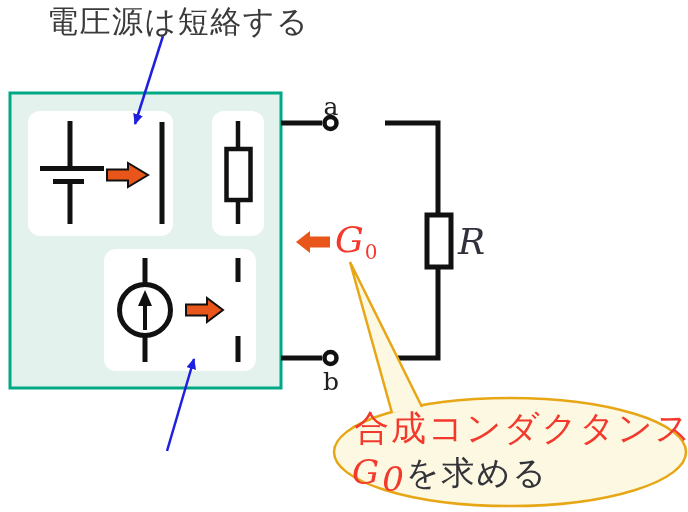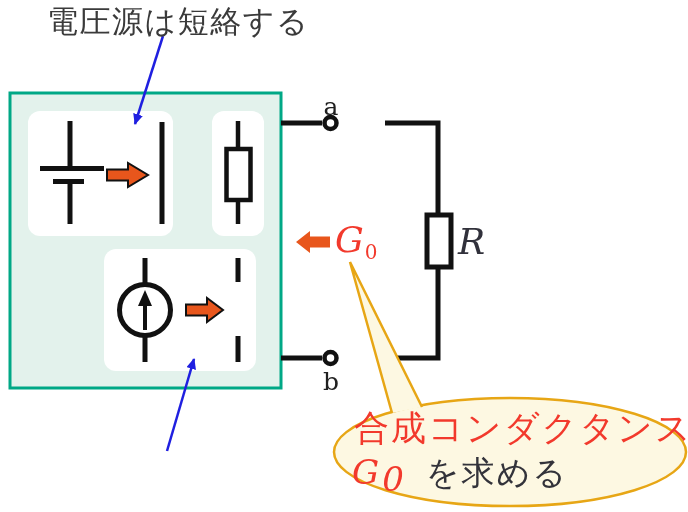--- a/index.html
+++ b/index.html
@@ -24,21 +24,21 @@
   .terminal-label{font-family:"DejaVu Serif",serif;font-size:25px;color:#202020;width:24px;text-align:center;}
   .terminal-a{left:319px;top:92px;}
   .terminal-b{left:319px;top:367px;}
   .math{font-family:"DejaVu Serif",serif;font-style:italic;}
   .r-label{left:458px;top:221px;font-size:36px;color:#31313b;}
   .g-label{left:335px;top:219px;font-size:36px;color:var(--red);}
   .g-label .sub, .callout-line2 .sub{font-size:20px;font-style:normal;vertical-align:-7px;margin-left:1px;}
   .callout-line1{left:354px;top:405px;font-size:35px;letter-spacing:2px;color:var(--red);}
   .callout-line2{left:352px;top:451px;font-size:33px;letter-spacing:2px;color:#33333a;}
   .callout-line2 .mathpart{font-family:"DejaVu Serif",serif;font-style:italic;color:var(--red);font-size:34px;}
-  .callout-line2 .suffix{color:#33333a;margin-left:20px;}
+  .callout-line2 .suffix{color:#33333a;}
 </style>
 </head>
 <body>
 
 <div class="stage">
 
   <svg width="688" height="512" viewBox="0 0 688 512">
     <defs>
       <marker id="bluehead" markerWidth="14" markerHeight="12" refX="10" refY="5" orient="auto" markerUnits="userSpaceOnUse">
         <path d="M0,0 L11,5 L0,10 z" fill="#1f1fe0"></path>

